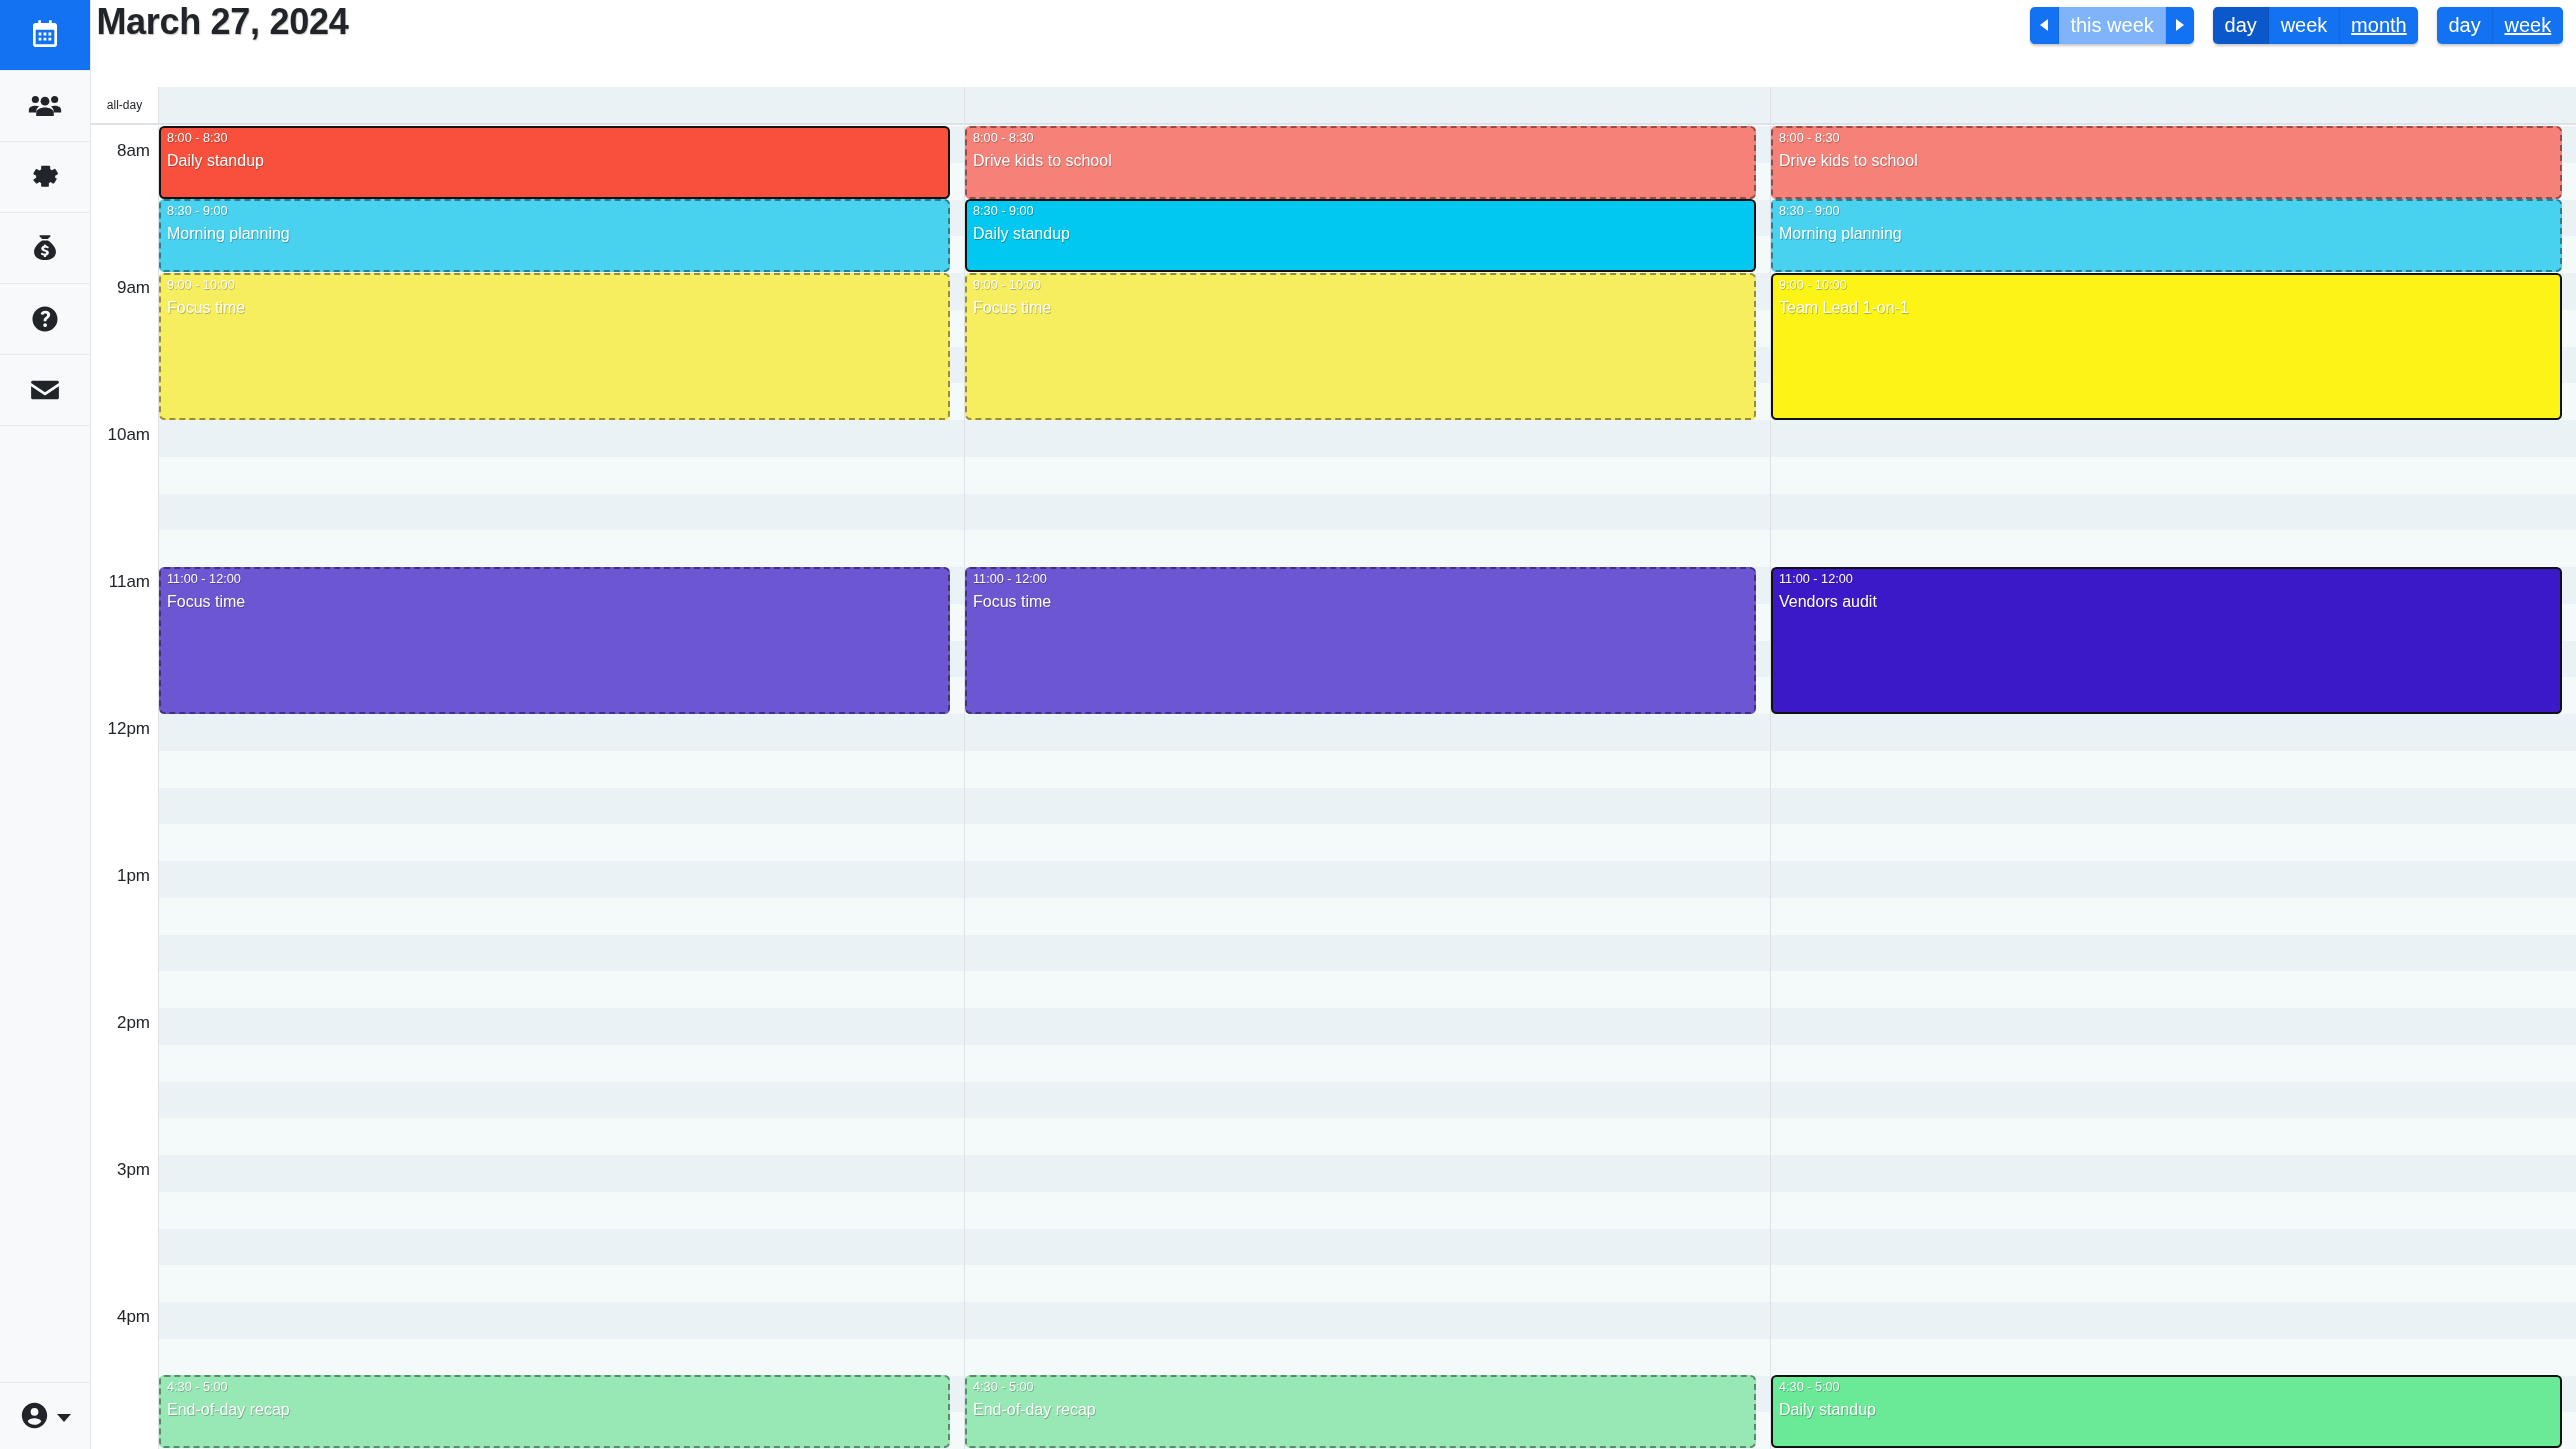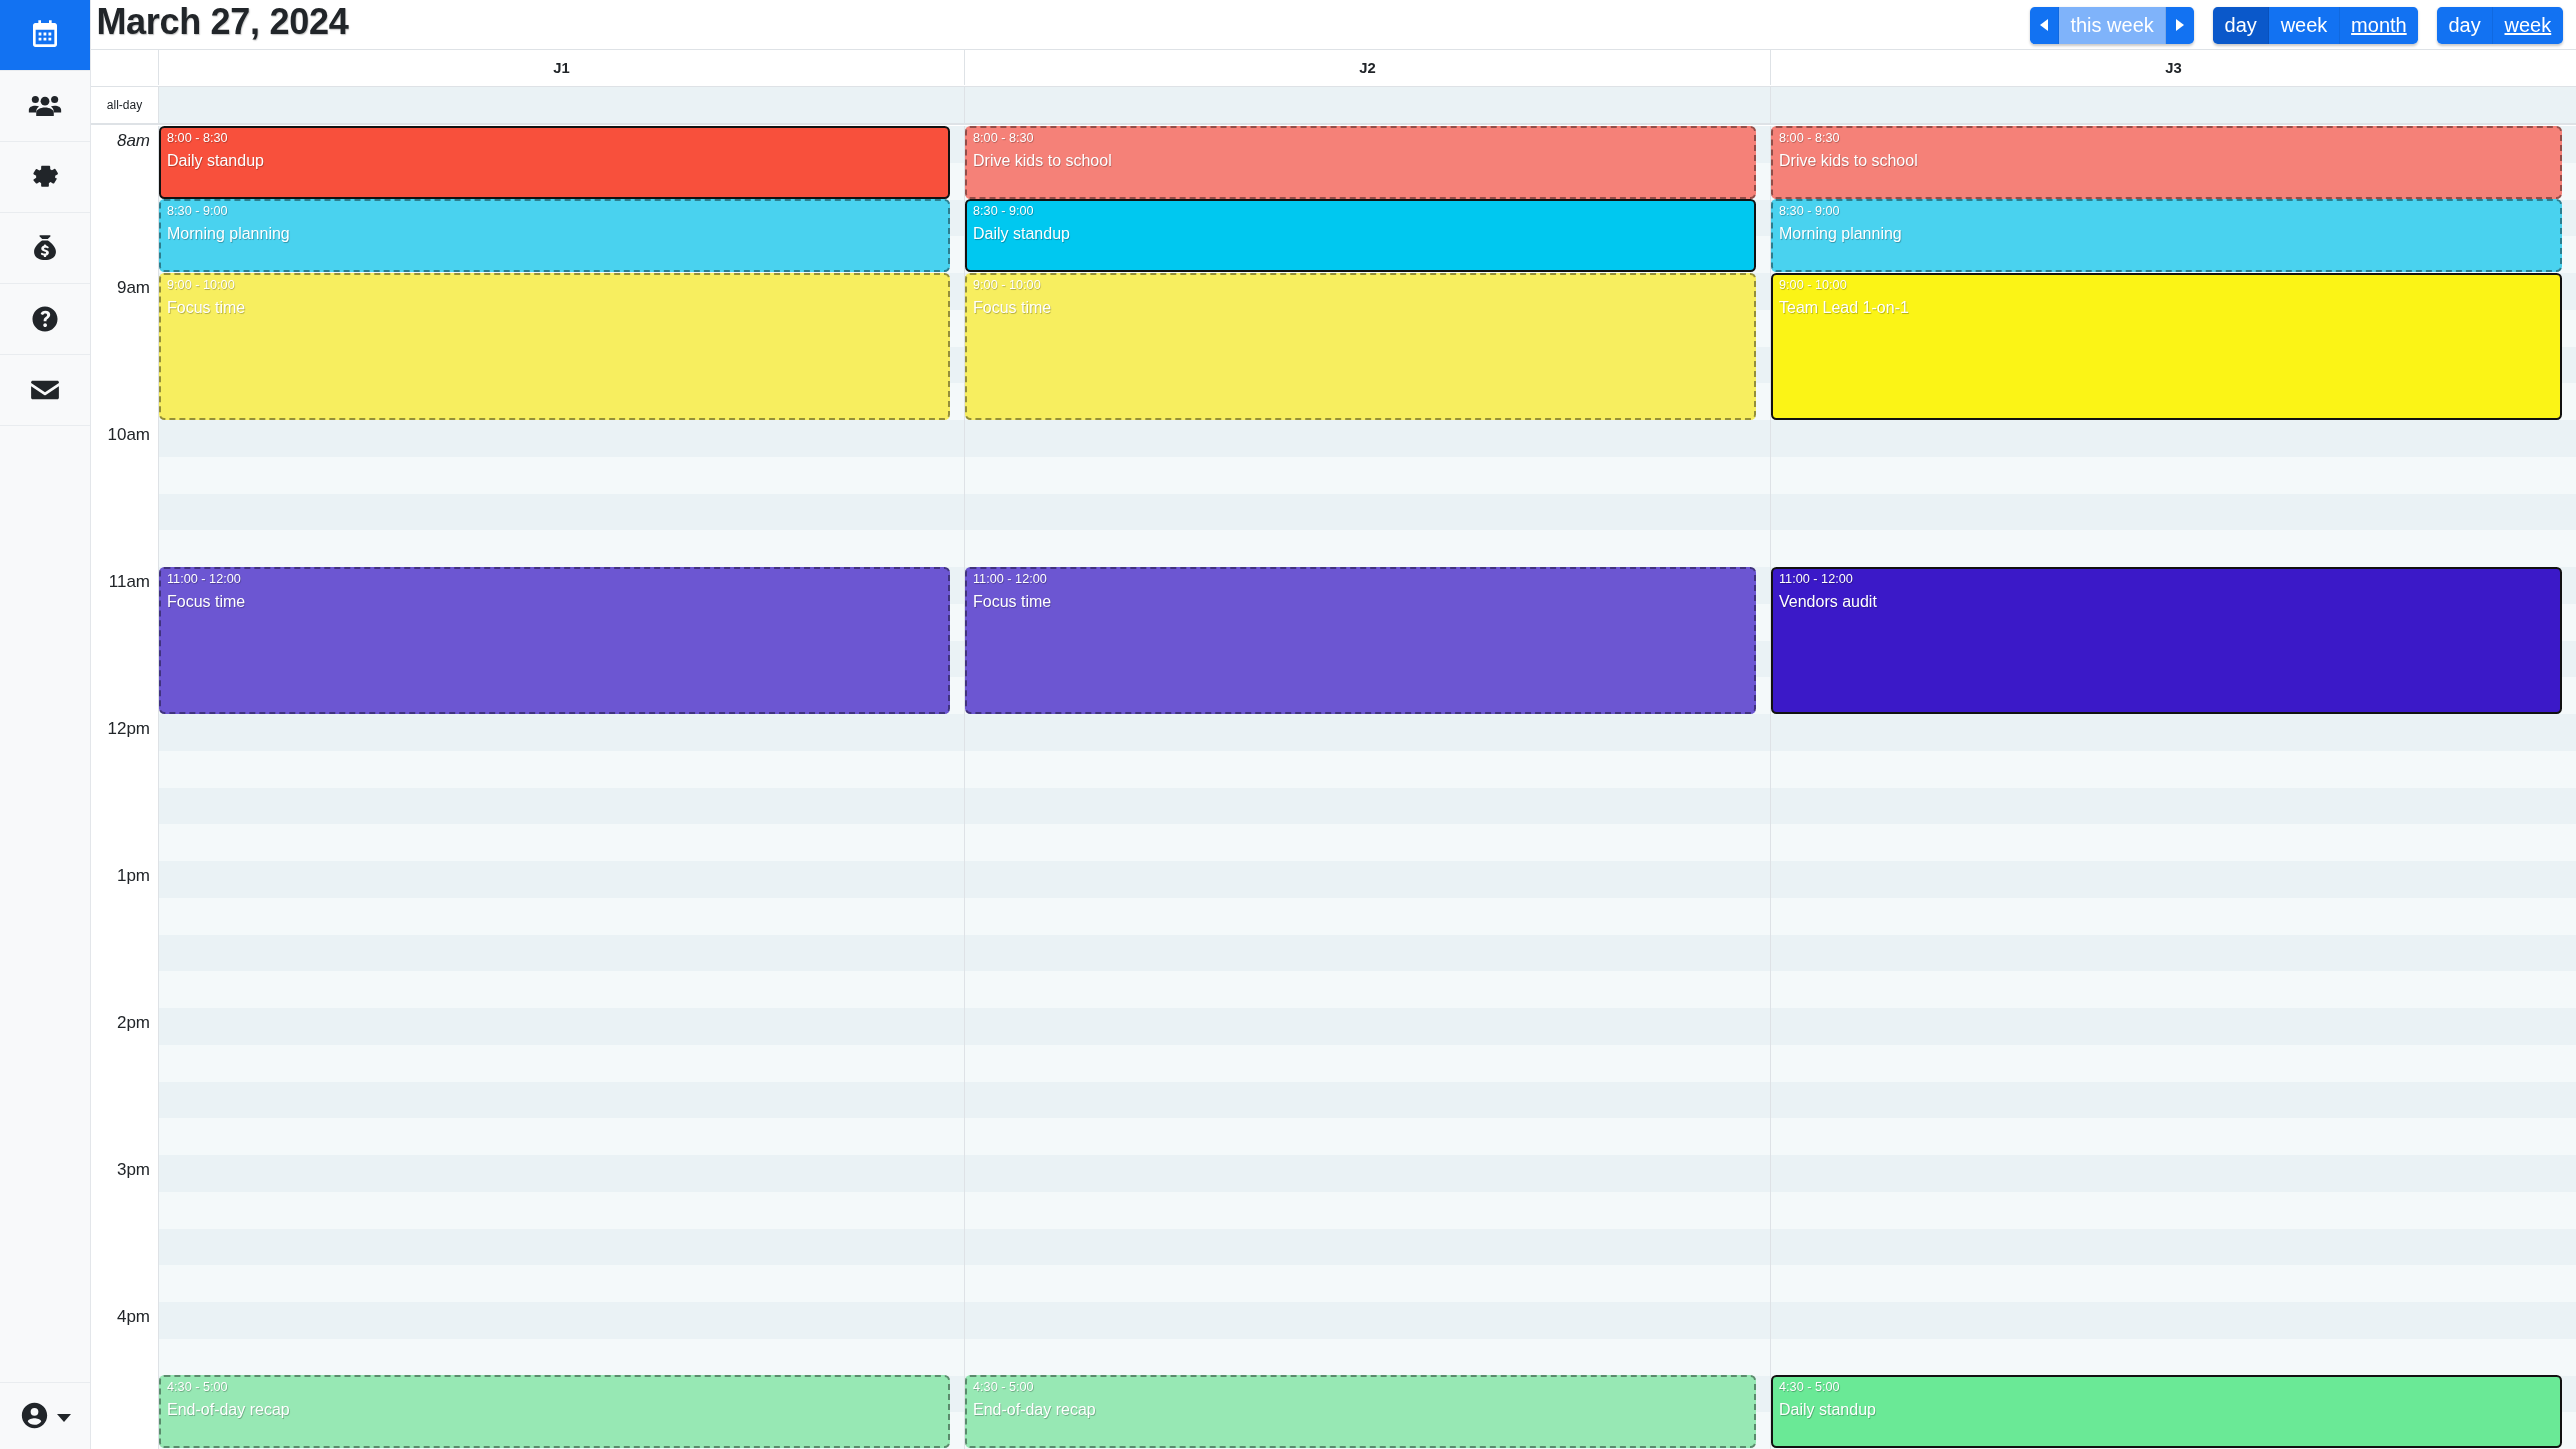--- a/index.html
+++ b/index.html
@@ -290,48 +290,37 @@
 
       <div class="btn-group">
         <button class="btn">day</button>
         <button class="btn">week</button>
       </div>
 
     </div>
   </div>
 
   <div id="cal">
-    <div id="colhead">
-        <div class="colhead-cell" style="left: 67px; width: 806px;">
-          <span>J1</span>
-        </div>
-        <div class="colhead-cell" style="left: 873px; width: 806px;">
-          <span>J2</span>
-        </div>
-        <div class="colhead-cell" style="left: 1679px; width: 806px;">
-          <span>J3</span>
-        </div>
-      </div>
 
     <div id="allday">
       <div id="allday-label">all-day</div>
     <div class="allday-cell" style="left: 67px; width: 806px;"></div>
         <div class="allday-cell" style="left: 873px; width: 806px;"></div>
         <div class="allday-cell" style="left: 1679px; width: 806px;"></div>
       </div>
 
     <div id="grid">
       <div id="gutter"></div>
     <div class="stripe" style="top: 37px; height: 37px;"></div>
         <div class="stripe" style="top: 110px; height: 37px;"></div>
         <div class="qline" style="top: 37px;"></div>
         <div class="qline" style="top: 73px;"></div>
         <div class="qline" style="top: 110px;"></div>
         <div class="hour-row" style="top: 0px; height: 147px;"></div>
-        <div class="hour-label" style="top: 5px; font-style: italic;">8am</div>
+        <div class="hour-label" style="top: 15px;">8am</div>
         <div class="stripe" style="top: 184px; height: 37px;"></div>
         <div class="stripe" style="top: 257px; height: 37px;"></div>
         <div class="qline" style="top: 184px;"></div>
         <div class="qline" style="top: 220px;"></div>
         <div class="qline" style="top: 257px;"></div>
         <div class="hour-row" style="top: 147px; height: 147px;"></div>
         <div class="hour-label" style="top: 152px;">9am</div>
         <div class="stripe" style="top: 331px; height: 37px;"></div>
         <div class="stripe" style="top: 404px; height: 37px;"></div>
         <div class="qline" style="top: 331px;"></div>

